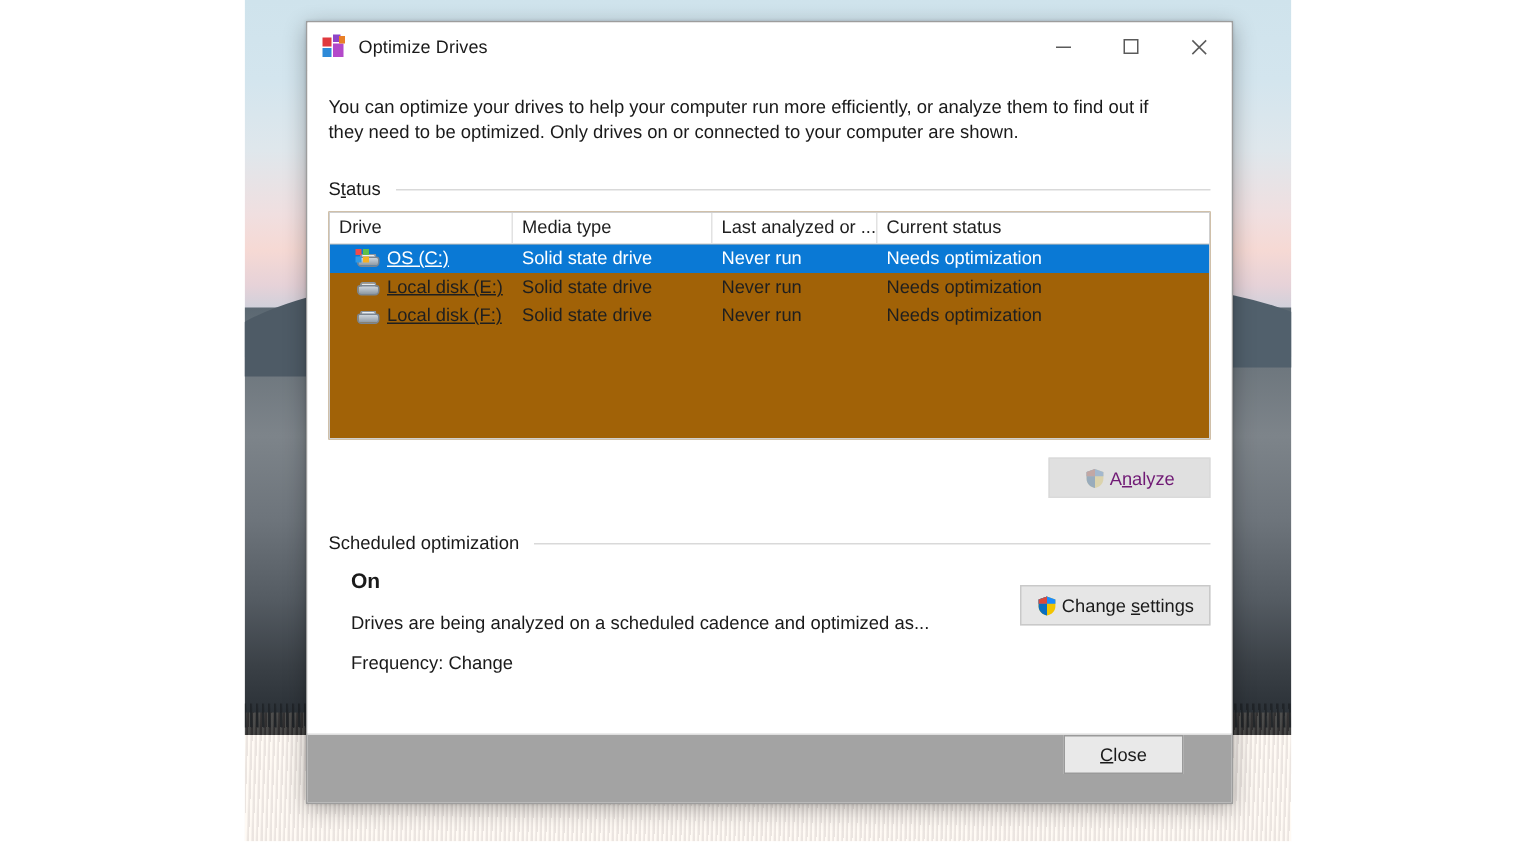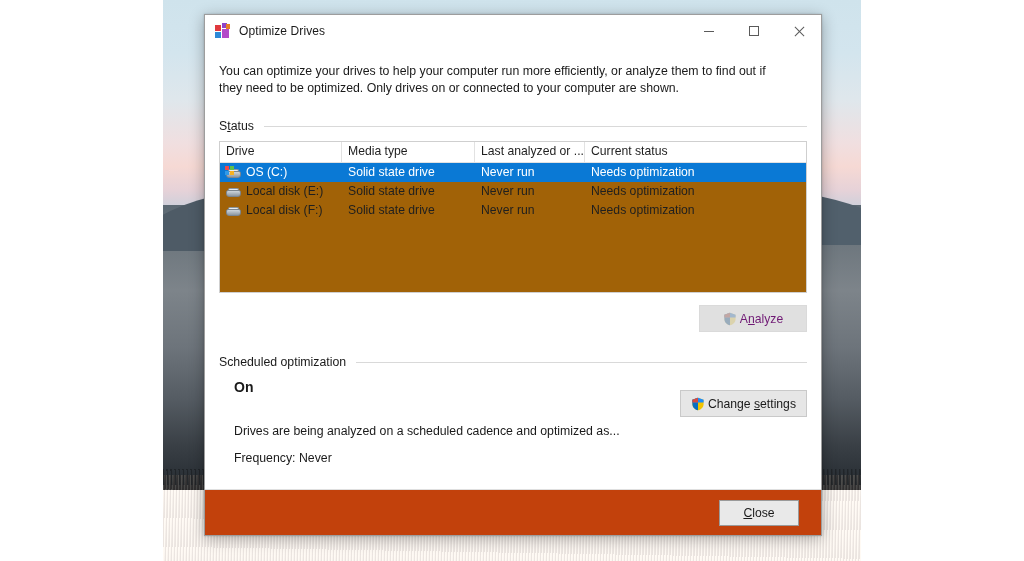--- a/index.html
+++ b/index.html
@@ -142,21 +142,21 @@
   }
   .lv-head .col:last-child { border-right: none; }
   .col-drive  { width: 122px; }
   .col-media  { width: 133px; }
   .col-last   { width: 110px; }
   .col-status { flex: 1 1 auto; }
 
   .lv-row { display: flex; height: 19px; align-items: center; font-size: 12.2px; color: #1f1f1f; }
   .lv-row.sel { background: #0a79d5; color: #ffffff; }
   .lv-row .cell { padding-left: 6px; overflow: hidden; white-space: nowrap; line-height: 19px; }
-  .lv-row .cell.drive { display: flex; align-items: center; gap: 4px; padding-left: 5px; }
+  .lv-row .cell.drive { display: flex; align-items: center; gap: 4px; padding-left: 17px; text-decoration: underline; }
 
   .drive-ico { position: relative; width: 17px; height: 13px; flex: 0 0 17px; }
   .dbody {
     position: absolute; left: 1px; bottom: 1px; width: 15px; height: 7px;
     background: linear-gradient(to bottom, #cdd5dc 0%, #aab4bd 55%, #8d98a2 100%);
     border-radius: 2px 2px 3px 3px;
     border: 1px solid #7b8691;
   }
   .dtop {
     position: absolute; left: 3px; bottom: 6px; width: 11px; height: 4px;
@@ -185,28 +185,28 @@
   .btn.disabled { background: #e0e0e0; border-color: #dadada; color: #701a75; cursor: default; }
   .btn.wide { min-width: 124px; }
   .btn.default { background: #e9e9e9; border: 1px solid #9a9a9a; min-width: 80px; height: 26px; }
 
   .shield { width: 14px; height: 14px; flex: 0 0 14px; display: inline-block; }
   .shield.dim { opacity: .42; filter: grayscale(.55); }
 
   
   .sched-body { position: relative; margin-top: 10px; padding-left: 15px; }
   .sched-on { font-size: 14px; font-weight: bold; color: #1a1a1a; }
-  .sched-desc { font-size: 12.3px; color: #1a1a1a; margin-top: 29px; }
+  .sched-desc { font-size: 12.3px; color: #1a1a1a; margin-top: 13px; }
   .sched-freq { font-size: 12.3px; color: #1a1a1a; margin-top: 13px; }
   .change-btn-wrap { position: absolute; right: 0; top: 11px; }
 
   
   .footer {
-    flex: 0 0 46px; background: #c2410c; border-top: 1px solid #dfdfdf;
-    display: flex; align-items: center; justify-content: flex-end; padding-right: 22px;
+    flex: 0 0 46px; background: #a3a3a3; border-top: 1px solid #dfdfdf;
+    display: flex; justify-content: flex-end; padding-right: 32px;
   }
 </style>
 </head>
 <body>
 
 <div id="screen">
 
   <div id="wallpaper">
     <div class="wp-sky"></div>
     <div class="wp-mount"></div>
@@ -320,21 +320,21 @@
       </div>
 
       <div class="group-head">
         <span class="lbl">Scheduled optimization</span>
         <span class="rule"></span>
       </div>
 
       <div class="sched-body">
         <div class="sched-on">On</div>
         <div class="sched-desc">Drives are being analyzed on a scheduled cadence and optimized as...</div>
-        <div class="sched-freq">Frequency: Never</div>
+        <div class="sched-freq">Frequency: Change</div>
 
         <div class="change-btn-wrap">
           <button class="btn wide">
             <svg class="shield" viewBox="0 0 16 16">
               <path d="M8 .8 1.6 3v5.1c0 3.5 2.6 6.4 6.4 7.1 3.8-.7 6.4-3.6 6.4-7.1V3L8 .8z" fill="#f2c400"></path>
               <path d="M8 .8 1.6 3v5.1c0 3.5 2.6 6.4 6.4 7.1V.8z" fill="#0a6fc2"></path>
               <path d="M8 .8 1.6 3v3.2h12.8V3L8 .8z" fill="#1a8cff"></path>
               <path d="M8 .8 1.6 3v3.2H8V.8z" fill="#d94a3d"></path>
             </svg>
             <span><span>Change </span><span class="ak">s</span><span>ettings</span></span>

